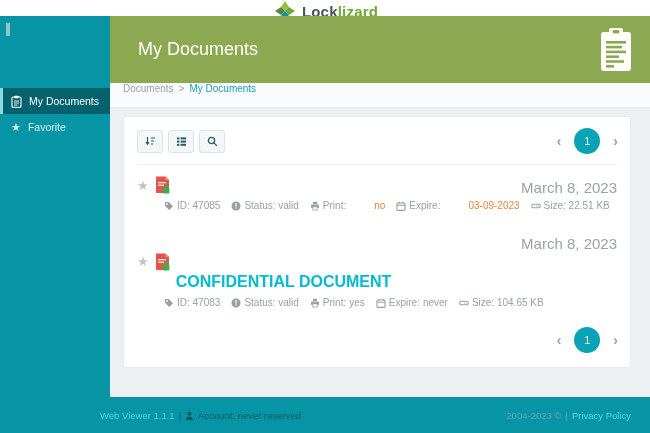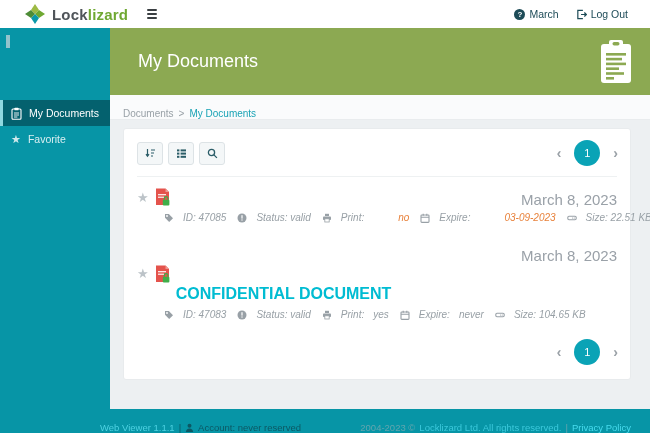--- a/index.html
+++ b/index.html
@@ -1,20 +1,20 @@
 <!DOCTYPE html>
 <html><head>
 <meta charset="utf-8">
 <style>
   html,body{margin:0;padding:0;}
   body{width:650px;height:433px;overflow:hidden;background:#fff;
        font-family:"Liberation Sans",sans-serif;-webkit-font-smoothing:antialiased;}
 
   
-  .topbar{height:28px;display:flex;align-items:center;padding:0 22px 0 24px;background:#fff;box-sizing:border-box;}
+  .topbar{height:16px;display:flex;align-items:center;padding:0 22px 0 24px;background:#fff;box-sizing:border-box;flex-direction:column;}
   .logo{display:flex;align-items:center;gap:6px;cursor:pointer;}
   .logo-text{font-size:15px;font-weight:bold;letter-spacing:.2px;}
   .logo-lock{color:#50555A;} .logo-lizard{color:#6FA832;}
   .menu-btn{margin-left:16px;display:flex;flex-direction:column;gap:2px;cursor:pointer;padding:3px;}
   .menu-btn i{display:block;width:10px;height:2px;background:#3A3F42;border-radius:1px;}
   .top-right{margin-left:auto;display:flex;align-items:center;gap:17px;}
   .top-link{display:flex;align-items:center;gap:4px;font-size:10.5px;color:#1D4B57;cursor:pointer;}
   .help-badge{width:11px;height:11px;border-radius:50%;background:#1D4B57;color:#fff;font-size:8px;
               font-weight:bold;display:flex;align-items:center;justify-content:center;}
 
@@ -26,21 +26,21 @@
   .side-item{height:26px;display:flex;align-items:center;gap:7px;padding-left:11px;font-size:10.5px;
              color:#D8EEF1;cursor:pointer;box-sizing:border-box;}
   .side-item.active{background:#04616E;border-left:3px solid #8FD8E0;padding-left:8px;color:#fff;}
   .side-star{font-size:11px;color:#CFE9EC;line-height:1;}
 
   .main{flex:1;display:flex;flex-direction:column;background:#EDF0F2;min-width:0;}
   .page-header{height:67px;background:#8CA952;display:flex;align-items:center;padding:0 16px 0 28px;flex-shrink:0;}
   .page-title{color:#fff;font-size:18px;font-weight:400;}
   .header-icon{margin-left:auto;display:flex;}
 
-  .breadcrumb{height:24px;background:#FAFBFC;border-bottom:1px solid #E9ECEE;display:flex;align-items:flex-end;
+  .breadcrumb{height:24px;background:#FAFBFC;border-bottom:1px solid #E9ECEE;display:flex;align-items:flex-start;
               gap:5px;padding-left:13px;font-size:10px;flex-shrink:0;}
   .bc-parent,.bc-sep{color:#99A1A7;} .bc-parent{cursor:pointer;} .bc-current{color:#19A3B5;}
 
   
   .content{flex:1;padding:8px 19px 0 13px;}
   .panel{background:#fff;border-radius:3px;border:1px solid #E8EBED;}
   .panel-toolbar{display:flex;align-items:center;padding:11px 12px 10px 13px;}
   .tools{display:flex;gap:5px;}
   .tool-btn{width:24px;height:21px;background:#F4F7F8;border:1px solid #DDE3E6;border-radius:3px;
             display:flex;align-items:center;justify-content:center;color:#2B5D68;cursor:pointer;}
@@ -50,21 +50,21 @@
           display:flex;align-items:center;justify-content:center;cursor:pointer;}
   .divider{height:1px;background:#EEF1F2;margin:0 13px;}
 
   .doc-row{display:flex;padding:11px 10px 10px 13px;}
   .doc-left{min-width:0;}
   .title-line{display:flex;align-items:center;gap:6px;}
   .fav-star{color:#BCC3C8;font-size:13px;cursor:pointer;line-height:1;}
   .doc-title{font-size:15px;font-weight:600;color:#1C9FB4;cursor:pointer;white-space:nowrap;}
   .doc-title.caps{font-size:16px;font-weight:700;color:#00BCD2;margin-top:41px;}
   .meta-line{display:flex;align-items:center;gap:11px;margin:6px 0 0 27px;font-size:10px;color:#98A0A6;white-space:nowrap;}
-  .meta-item{display:flex;align-items:center;gap:9px;font-style:italic;}
+  .meta-item{display:flex;align-items:center;gap:3px;}
   .warn{color:#E8823C;padding-left:25px;}
   .doc-date{margin-left:auto;color:#9AA1A8;font-size:15px;white-space:nowrap;padding:3px 3px 0 10px;}
   .panel-bottom{display:flex;justify-content:flex-end;padding:9px 12px 14px;}
 
   
   .footer{height:36px;background:#0795A6;display:flex;align-items:center;font-size:9.5px;
           padding:0 19px 0 100px;box-sizing:border-box;}
   .f-left,.f-right{display:flex;align-items:center;gap:4px;white-space:nowrap;}
   .f-right{margin-left:auto;align-items:center;}
   .f-link{color:#4ED2E2;cursor:pointer;}
@@ -334,17 +334,16 @@
     <span class="f-link">Web Viewer 1.1.1</span>
     <span class="f-dark">|</span>
     <svg width="9" height="9" viewBox="0 0 10 10">
       <circle cx="5" cy="3" r="2.2" fill="#0C5864"></circle>
         <path d="M1 10c0-2.4 1.8-4 4-4s4 1.6 4 4z" fill="#0C5864"></path>
     </svg>
     <span class="f-dark">Account: never reserved</span>
   </div>
   <div class="f-right">
     <span class="f-gray">2004-2023 ©</span>
-    <span class="f-link2">Locklizard Ltd. All rights reserved.</span>
     <span class="f-gray">|</span>
     <span class="f-privacy">Privacy Policy</span>
   </div>
 </div>
 
 </body></html>

